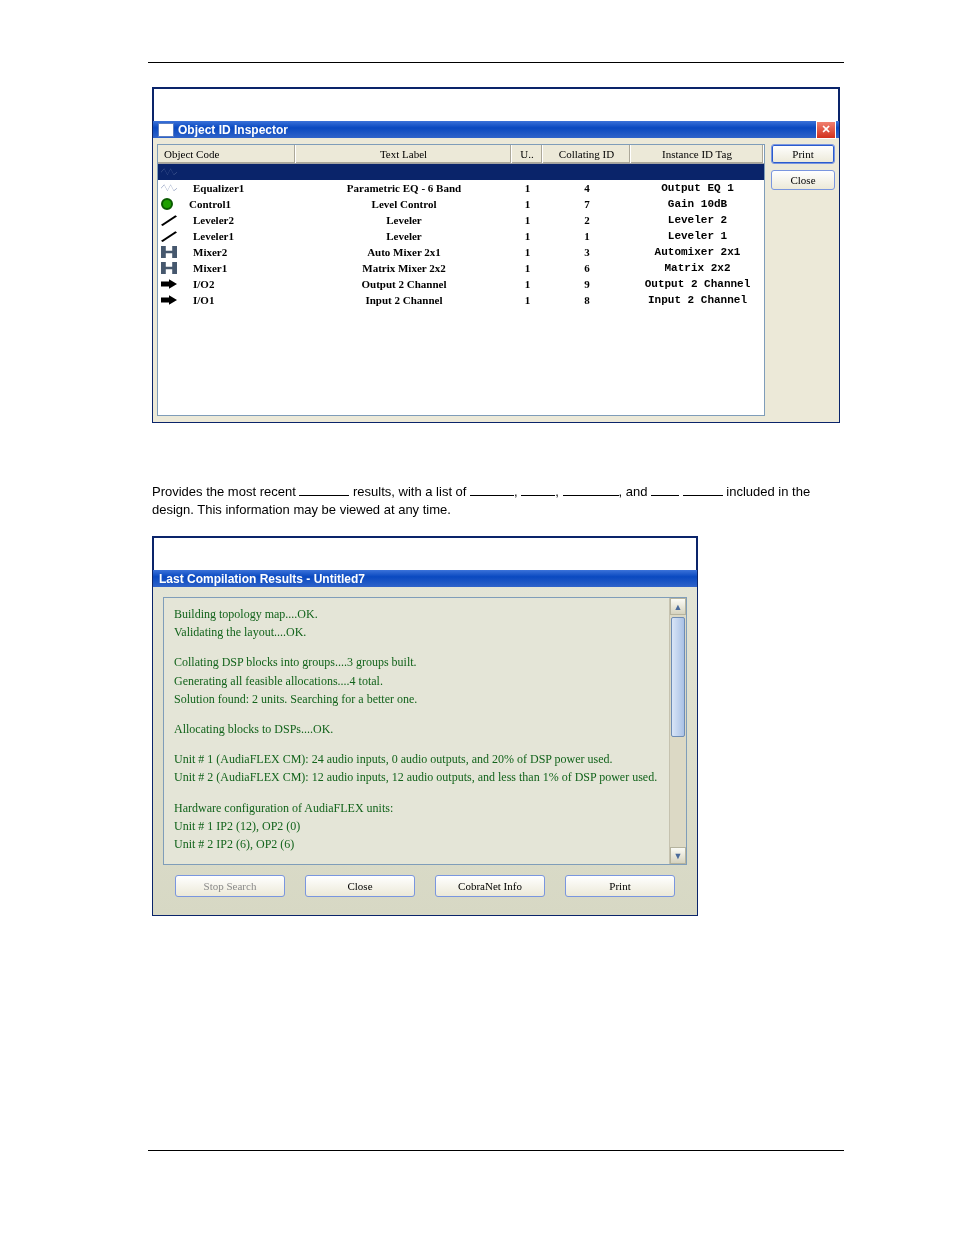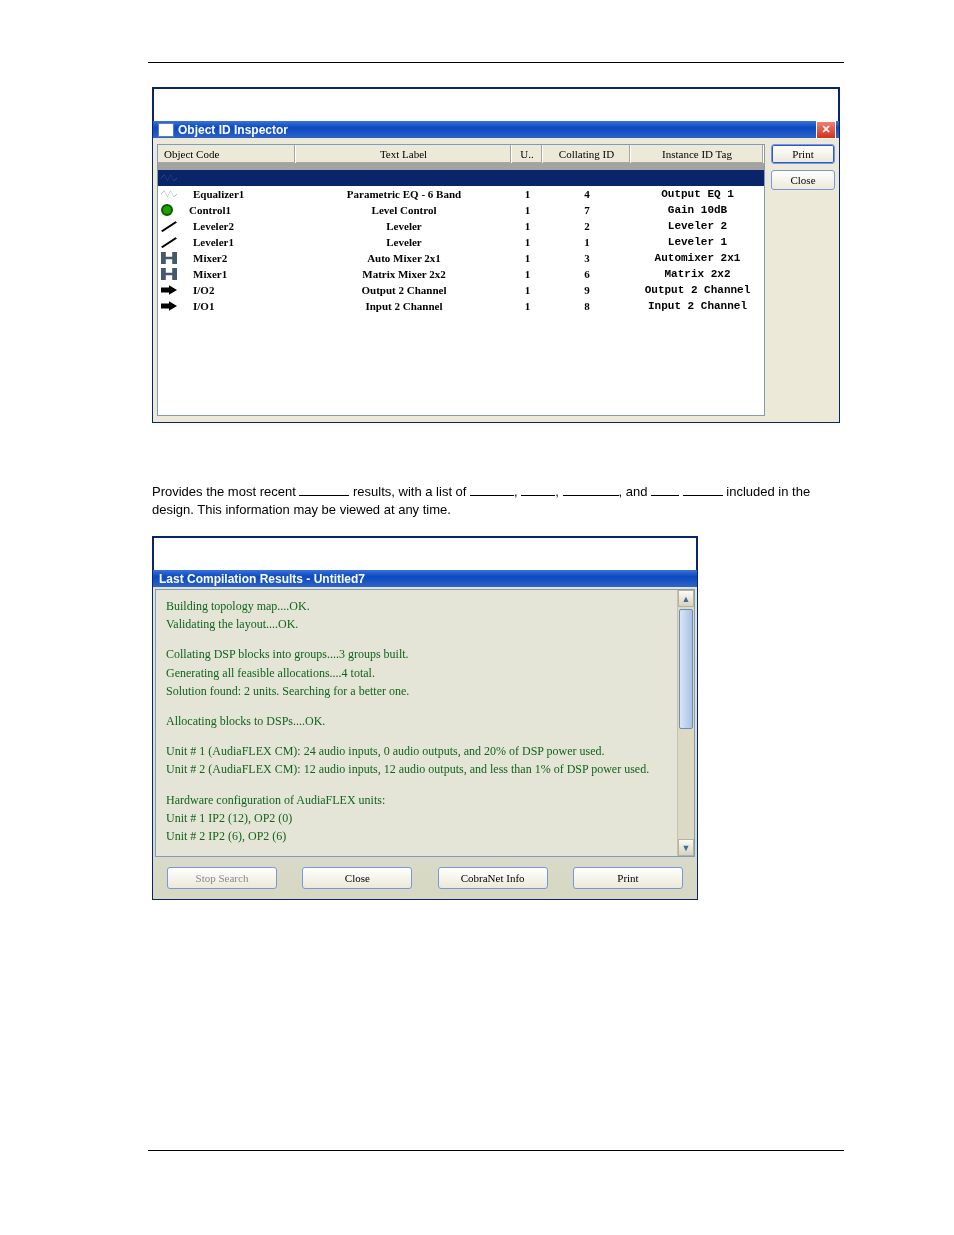--- a/index.html
+++ b/index.html
@@ -36,21 +36,21 @@
 
   .win1 { width: 688px; margin: 0 0 0 4px; }
   .win1-body {
     display: flex; background: #ece9d8; padding: 6px 4px 6px 4px; height: 284px;
   }
   .listpanel {
     flex: 1; background:#fff; border:1px solid #7f9db9; display:flex; flex-direction:column;
   }
   .lp-header {
     display:flex; background:#ece9d8; font: 11px Tahoma; color:#000;
-    border-bottom:7px solid #a3a3a3;
+    border-bottom:1px solid #a3a3a3;
   }
   .lp-header > div { padding:3px 0; border-right:1px solid #fff; box-shadow: inset -1px -1px 0 #aca899; text-align:center; }
   .col-code { width: 138px; padding-left:6px !important; text-align:left !important; }
   .col-label { width: 216px; }
   .col-u { width: 31px; }
   .col-inst { width: 88px; }
   .col-tag { flex:1; }
 
   .lp-rows { flex:1; overflow:hidden; font: bold 11px Tahoma; }
   .lp-row { display:flex; height:16px; align-items:center; }
@@ -81,21 +81,21 @@
   .para u {
     display:inline-block; border-bottom:1px solid #000; height:1em; vertical-align:baseline;
     text-decoration:none; min-width:20px;
   }
   .u50{width:50px}.u44{width:44px}.u34{width:34px}.u56{width:56px}.u28{width:28px}.u40{width:40px}
 
   
   .win2 { width: 546px; margin-left:4px; }
   .win2-body{
     background:linear-gradient(180deg,#e3e4d6,#d7d8c4);
-    display:flex; flex-direction:column; padding:0;
+    display:flex; flex-direction:column; padding:8px;
   }
   .scroll-area{
     position:relative; margin:2px; border:1px solid #7f9db9; height:268px;
     display:flex;
   }
   .sa-content{
     flex:1; padding:8px 10px; font:12px Tahoma; color:#12631b;
     background:#e4e5d7; line-height:1.35; overflow:hidden;
   }
   .sa-content p{ margin-bottom:2px; }

